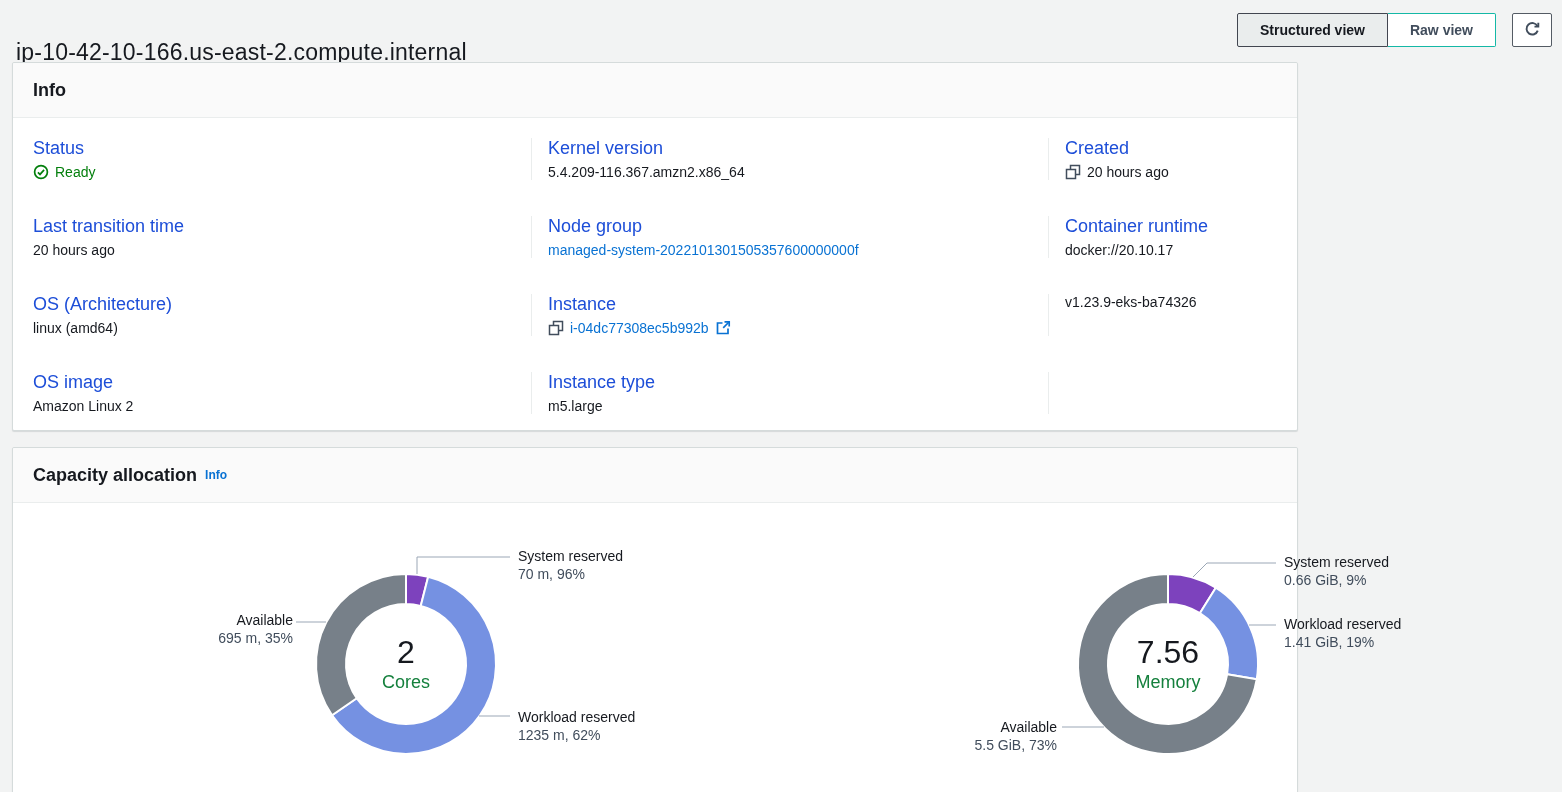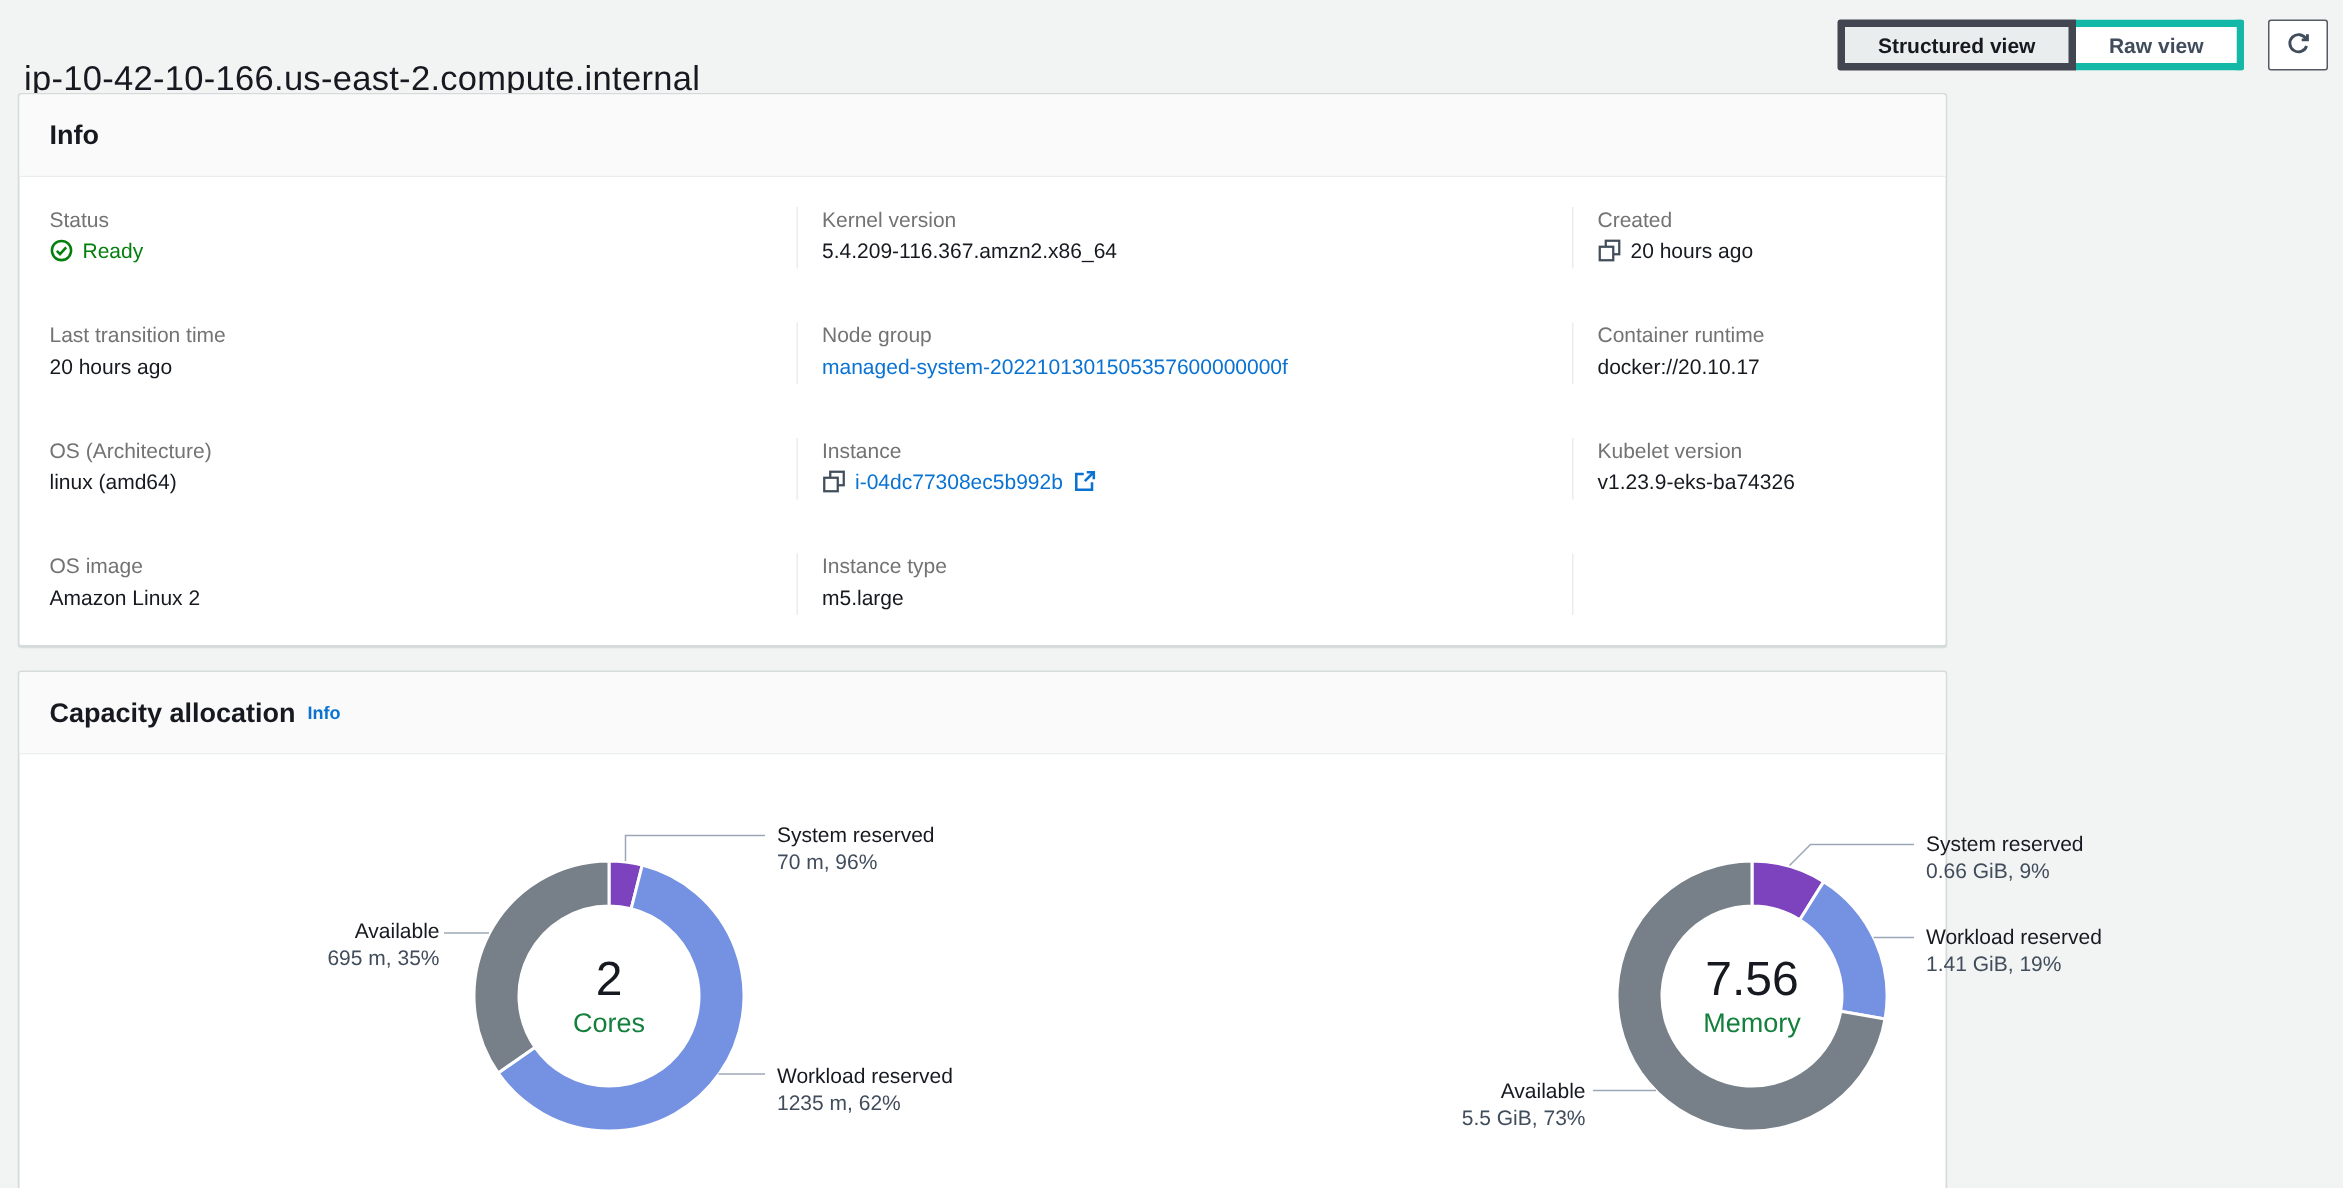--- a/index.html
+++ b/index.html
@@ -12,21 +12,21 @@
   }
   
   .page-header { position:absolute; left:0; top:0; width:1562px; height:62px; }
   .page-title {
     position:absolute; left:16px; top:15px;
     font-size:23px; font-weight:400; color:#16191f; letter-spacing:.2px;margin-top:24px;
   }
   .header-actions { position:absolute; right:10px; top:13px; display:flex; align-items:center; }
   .seg-btn {
     height:34px; padding:12px 22px; font-size:14px; font-weight:700;
-    background:#fff; border:5px solid #14b8a6; color:#414d5c;
+    background:#fff; border:1px solid #14b8a6; color:#414d5c;
     cursor:pointer; display:flex; align-items:center; font-family:inherit;
   }
   .seg-btn.selected { background:#eaeded; color:#16191f; border-color:#424650; }
   .seg-btn:first-child { border-radius:2px 0 0 2px; }
   .seg-btn.seg-right { border-radius:0 2px 2px 0; border-left:none; }
   .icon-btn {
     width:40px; height:34px; margin-left:16px; background:#fff;
     border:1px solid #545b64; border-radius:2px; cursor:pointer;
     display:flex; align-items:center; justify-content:center;
   }
@@ -47,21 +47,21 @@
   }
   #info-panel { top:62px; height:369px; }
   #capacity-panel { top:447px; height:360px; }
   
   .info-grid {
     display:grid; grid-template-columns:498px 517px auto;
     row-gap:36px; padding:20px 20px 20px 20px;
   }
   .cell { min-height:41px; }
   .cell.c2, .cell.c3 { border-left:1px solid #eaeded; padding-left:16px; }
-  .field-label { font-size:14px; color:#737373; margin-bottom:5px; }
+  .field-label { font-size:18px; color:#1d4ed8; margin-bottom:5px; }
   .field-value { font-size:14px; color:#16191f; display:flex; align-items:flex-start; gap:6px; }
   .status-ready { color:#037f0c; font-weight:400; }
   a.value-link { color:#0972d3; text-decoration:none; cursor:pointer; }
   .copy-btn { display:inline-flex; cursor:pointer; align-items:center; }
   
   .chart-area { position:relative; width:100%; height:306px; }
   .chart { position:absolute; width:500px; height:260px; }
   #chart-0 { left:143px; top:40px; }
   #chart-1 { left:908px; top:40px; }
   .chart svg.donut-svg { position:absolute; left:0; top:0; }
@@ -175,21 +175,20 @@
           <svg width="16" height="16" viewBox="0 0 16 16">
             <path d="M13,8.5 V13.5 H2.5 V3 H7.5" fill="none" stroke="#0972d3" stroke-width="1.7"></path>
             <path d="M9.5,1.8 H14.2 V6.5" fill="none" stroke="#0972d3" stroke-width="1.7"></path>
             <path d="M14,2 L8.2,7.8" fill="none" stroke="#0972d3" stroke-width="1.7"></path>
           </svg>
         </span>
       </div>
     </div>
 
     <div class="cell c3">
-      <div class="field-label">Kubelet version</div>
       <div class="field-value">v1.23.9-eks-ba74326</div>
     </div>
 
     <div class="cell c1">
       <div class="field-label">OS image</div>
       <div class="field-value">Amazon Linux 2</div>
     </div>
 
     <div class="cell c2">
       <div class="field-label">Instance type</div>

